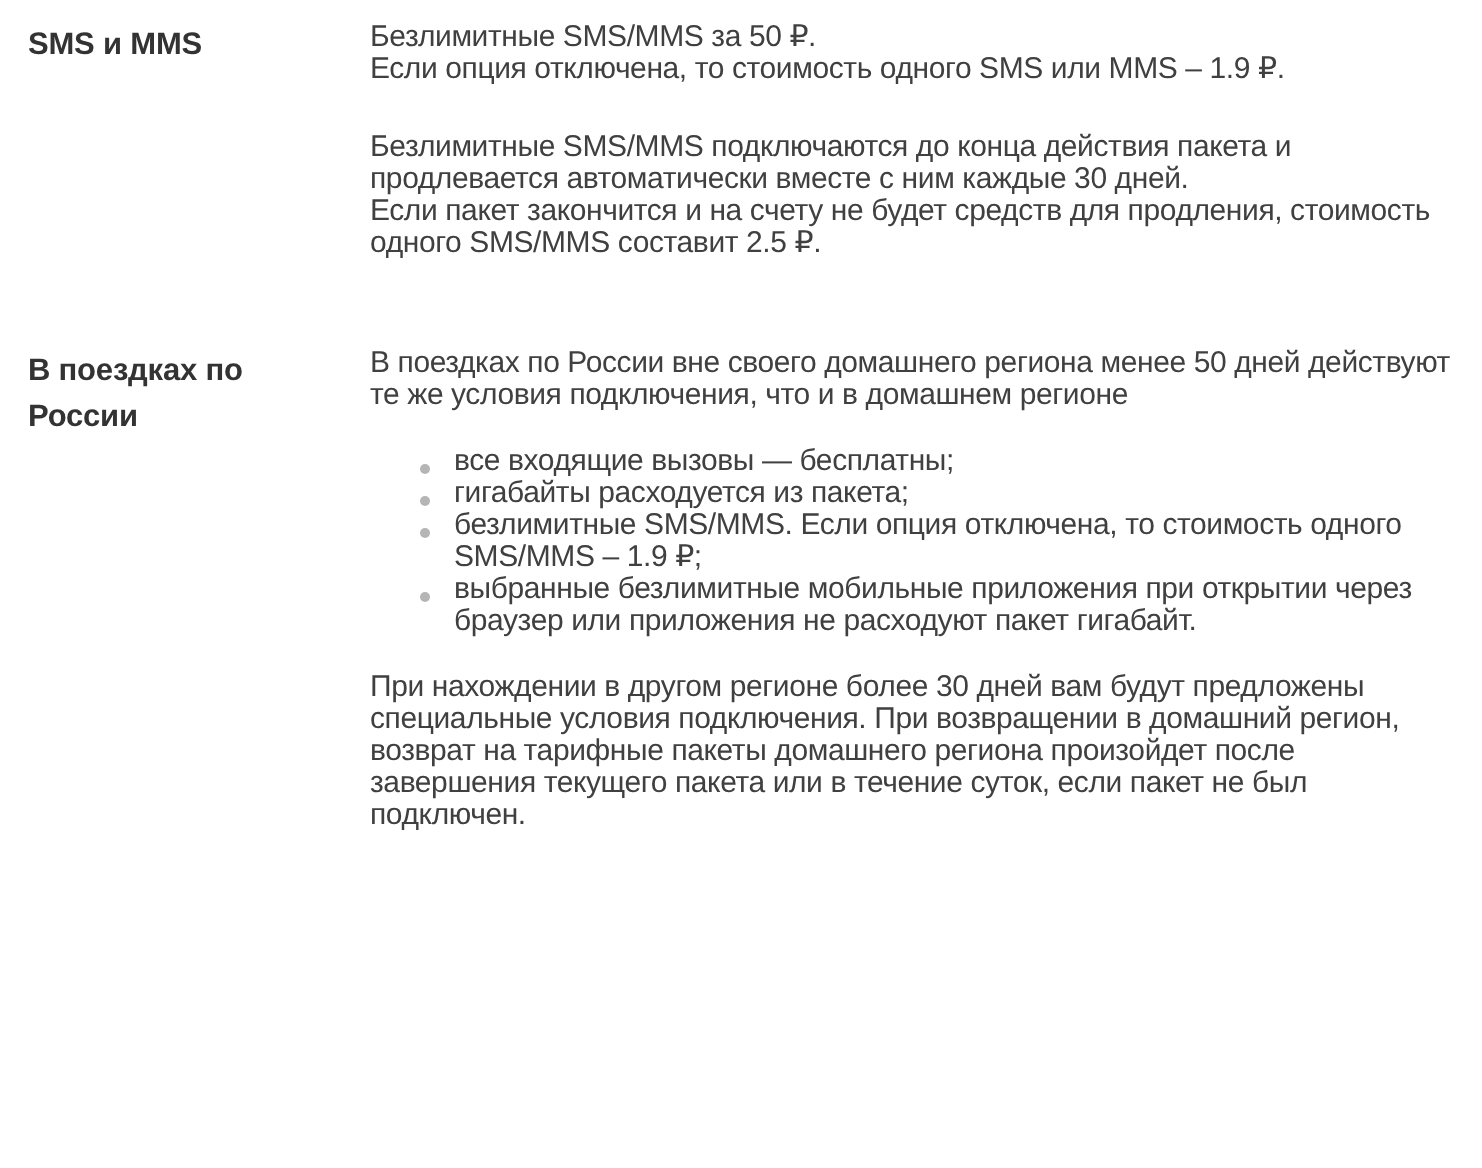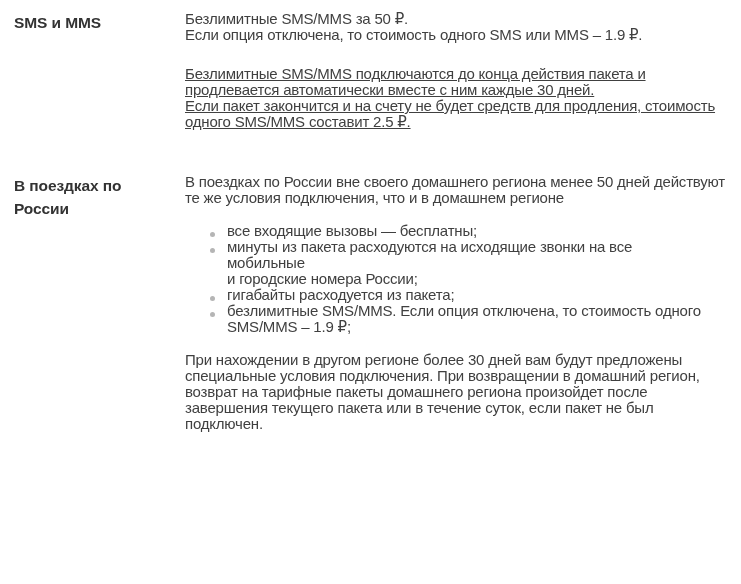--- a/index.html
+++ b/index.html
@@ -29,21 +29,21 @@
   }
   .content {
     font-size: 15px;
     line-height: 16px;
     letter-spacing: -0.2px;
   }
   .para {
     margin: 0;
     white-space: pre-line;
   }
-  .para-gap { margin-top: 23px; text-decoration: underline; }
+  .para-gap { margin-top: 23px; }
   .bullets {
     list-style: none;
     margin: 17px;
     padding: 0;
   }
   .bullets li {
     position: relative;
     padding-left: 25px;
     white-space: pre-line;
   }
@@ -76,25 +76,25 @@
     </div>
   </section>
 
   <section class="row row-travel">
     <div class="label">В поездках по России</div>
     <div class="content">
       <p class="para">В поездках по России вне своего домашнего региона менее 50 дней действуют
 те же условия подключения, что и в домашнем регионе</p>
       <ul class="bullets">
         <li>все входящие вызовы — бесплатны;</li>
-        <li>минуты из пакета расходуются на исходящие звонки на все мобильные
-и городские номера России;</li>
         <li>гигабайты расходуется из пакета;</li>
         <li>безлимитные SMS/MMS. Если опция отключена, то стоимость одного
 SMS/MMS – 1.9 ₽;</li>
+        <li>выбранные безлимитные мобильные приложения при открытии через
+браузер или приложения не расходуют пакет гигабайт.</li>
       </ul>
       <p class="para outro">При нахождении в другом регионе более 30 дней вам будут предложены
 специальные условия подключения. При возвращении в домашний регион,
 возврат на тарифные пакеты домашнего региона произойдет после
 завершения текущего пакета или в течение суток, если пакет не был
 подключен.</p>
     </div>
   </section>
 
 </div>

